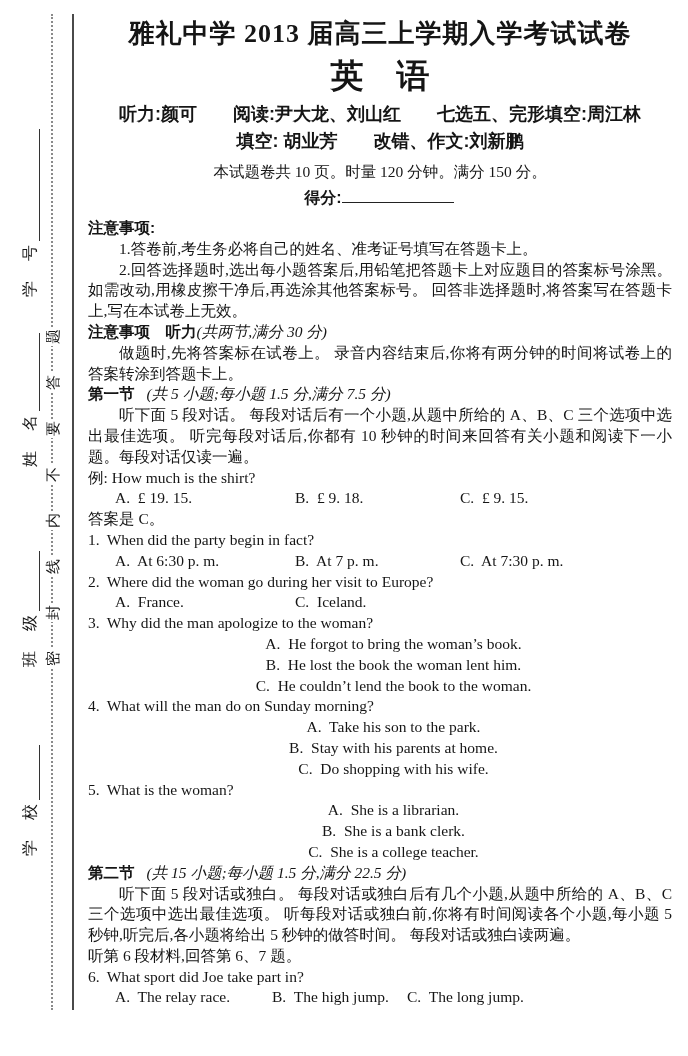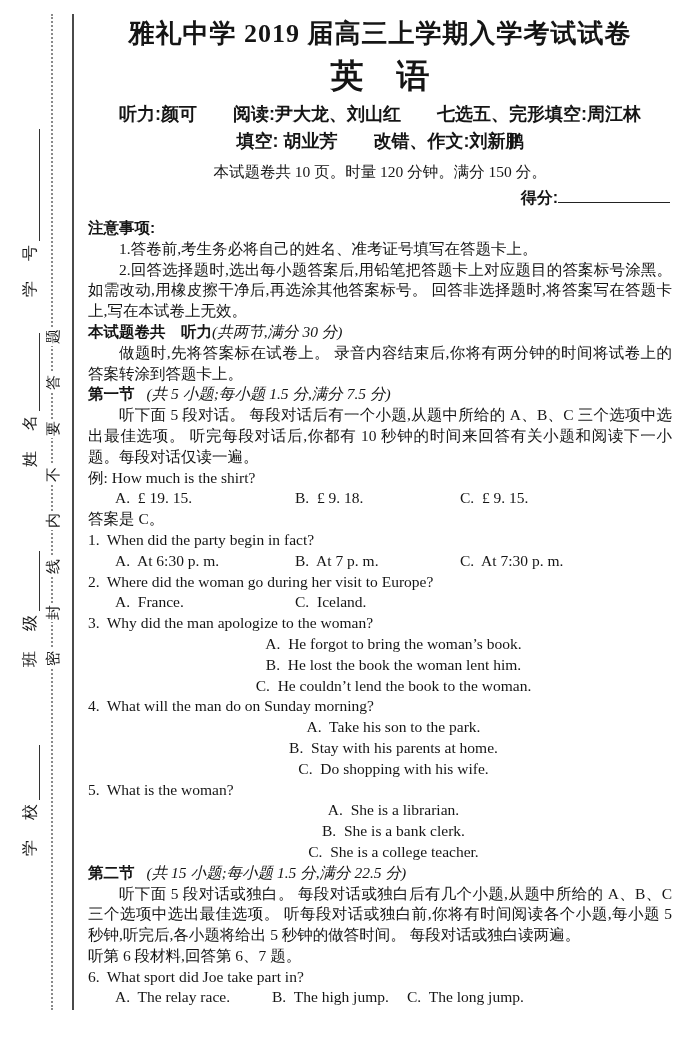--- a/index.html
+++ b/index.html
@@ -41,21 +41,21 @@
   .kai { font-style:italic; }
   .title {
     margin-top:16px; text-align:center;
     font-size:26px; line-height:36px; font-weight:bold; letter-spacing:1px;
   }
   .subject {
     margin-top:2px; text-align:center; font-size:33px; line-height:44px;
   }
   .credits { margin-top:3px; text-align:center; font-size:18px; line-height:27px; }
   .info { margin-top:6px; text-align:center; font-size:15.5px; line-height:22px; }
-  .score { margin-top:4px; margin-bottom:9px; text-align:right; font-size:16px; line-height:22px; padding-right:2px; }
+  .score { margin-top:4px; margin-bottom:9px; text-align:center; font-size:16px; line-height:22px; padding-right:2px; }
   .score-blank { display:inline-block; width:112px; border-bottom:1.5px solid #222; height:15px; }
   p { margin:0; text-indent:2em; text-align:justify; }
   p.noindent { text-indent:0; text-align:left; }
   .qn { margin-right:7px; }
   .optline { text-indent:0; text-align:center; padding-left:27px; white-space:pre; }
   .opt-row { display:flex; padding-left:27px; line-height:20.8px; }
   .opt-row span { white-space:pre; }
   .opt-row.wide span:nth-child(1) { width:180px; }
   .opt-row.wide span:nth-child(2) { width:165px; }
   .opt-row.narrow span:nth-child(1) { width:157px; }
@@ -96,37 +96,37 @@
     <span class="m-label">班　级</span>
       <span class="m-blank" style="width:60px;"></span>
   </div>
   <div class="m-field" style="top:856px; width:114px;">
     <span class="m-label">学　校</span>
       <span class="m-blank" style="width:55px;"></span>
   </div>
 
   <div class="content">
 
-    <div class="title">雅礼中学 2019 届高三上学期入学考试试卷</div>
+    <div class="title">雅礼中学 2013 届高三上学期入学考试试卷</div>
     <div class="subject hei">英　语</div>
     <div class="credits hei">
       <div>听力:颜可　　阅读:尹大龙、刘山红　　七选五、完形填空:周江林</div>
       <div>填空: 胡业芳　　改错、作文:刘新鹏</div>
     </div>
     <div class="info">本试题卷共 10 页。时量 120 分钟。满分 150 分。</div>
     <div class="score">
       <span class="hei">得分:</span><span class="score-blank"></span>
     </div>
 
     <p class="hei noindent">注意事项:</p>
     <p>1.答卷前,考生务必将自己的姓名、准考证号填写在答题卡上。</p>
     <p>2.回答选择题时,选出每小题答案后,用铅笔把答题卡上对应题目的答案标号涂黑。 如需改动,用橡皮擦干净后,再选涂其他答案标号。 回答非选择题时,将答案写在答题卡上,写在本试卷上无效。</p>
 
     <p class="noindent">
-      <span class="hei">本试题卷共　听力</span><span class="kai">(共两节,满分 30 分)</span>
+      <span class="hei">注意事项　听力</span><span class="kai">(共两节,满分 30 分)</span>
     </p>
     <p>做题时,先将答案标在试卷上。 录音内容结束后,你将有两分钟的时间将试卷上的答案转涂到答题卡上。</p>
 
     <p class="noindent">
       <span class="hei">第一节</span><span class="kai sp">(共 5 小题;每小题 1.5 分,满分 7.5 分)</span>
     </p>
     <p>听下面 5 段对话。 每段对话后有一个小题,从题中所给的 A、B、C 三个选项中选出最佳选项。 听完每段对话后,你都有 10 秒钟的时间来回答有关小题和阅读下一小题。每段对话仅读一遍。</p>
 
     <p class="noindent">例: How much is the shirt?</p>
     <div class="opt-row wide">

